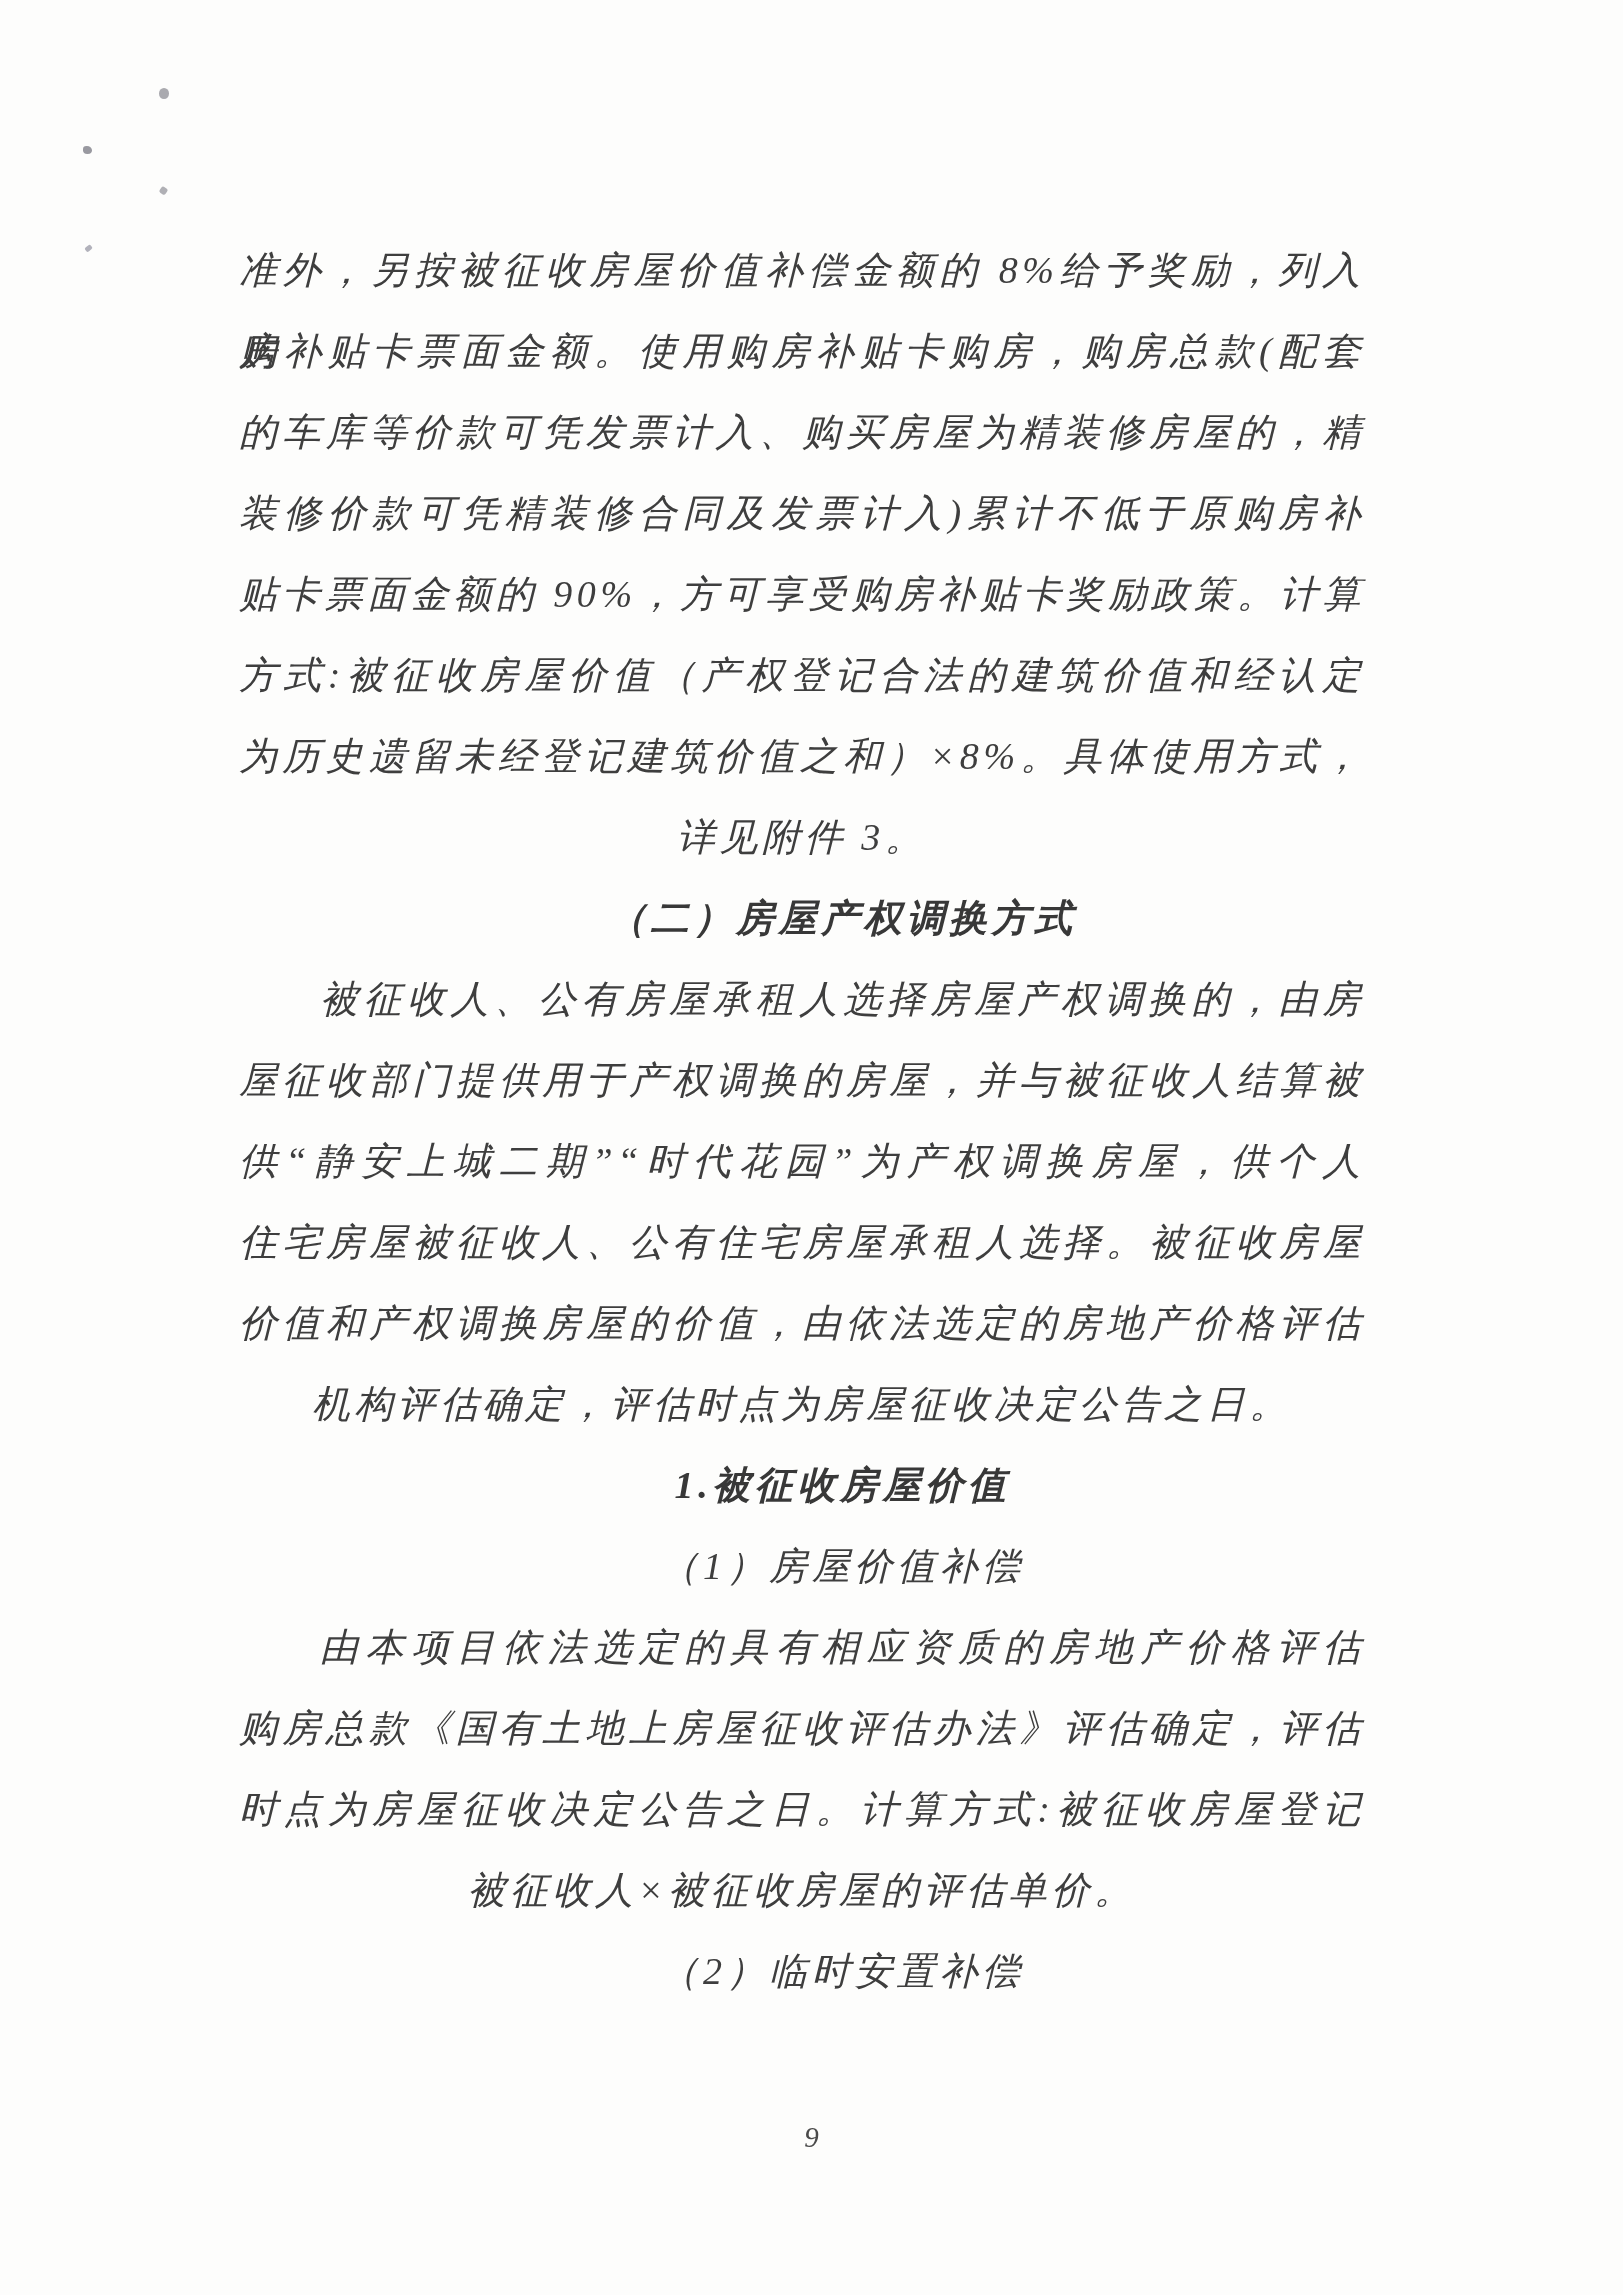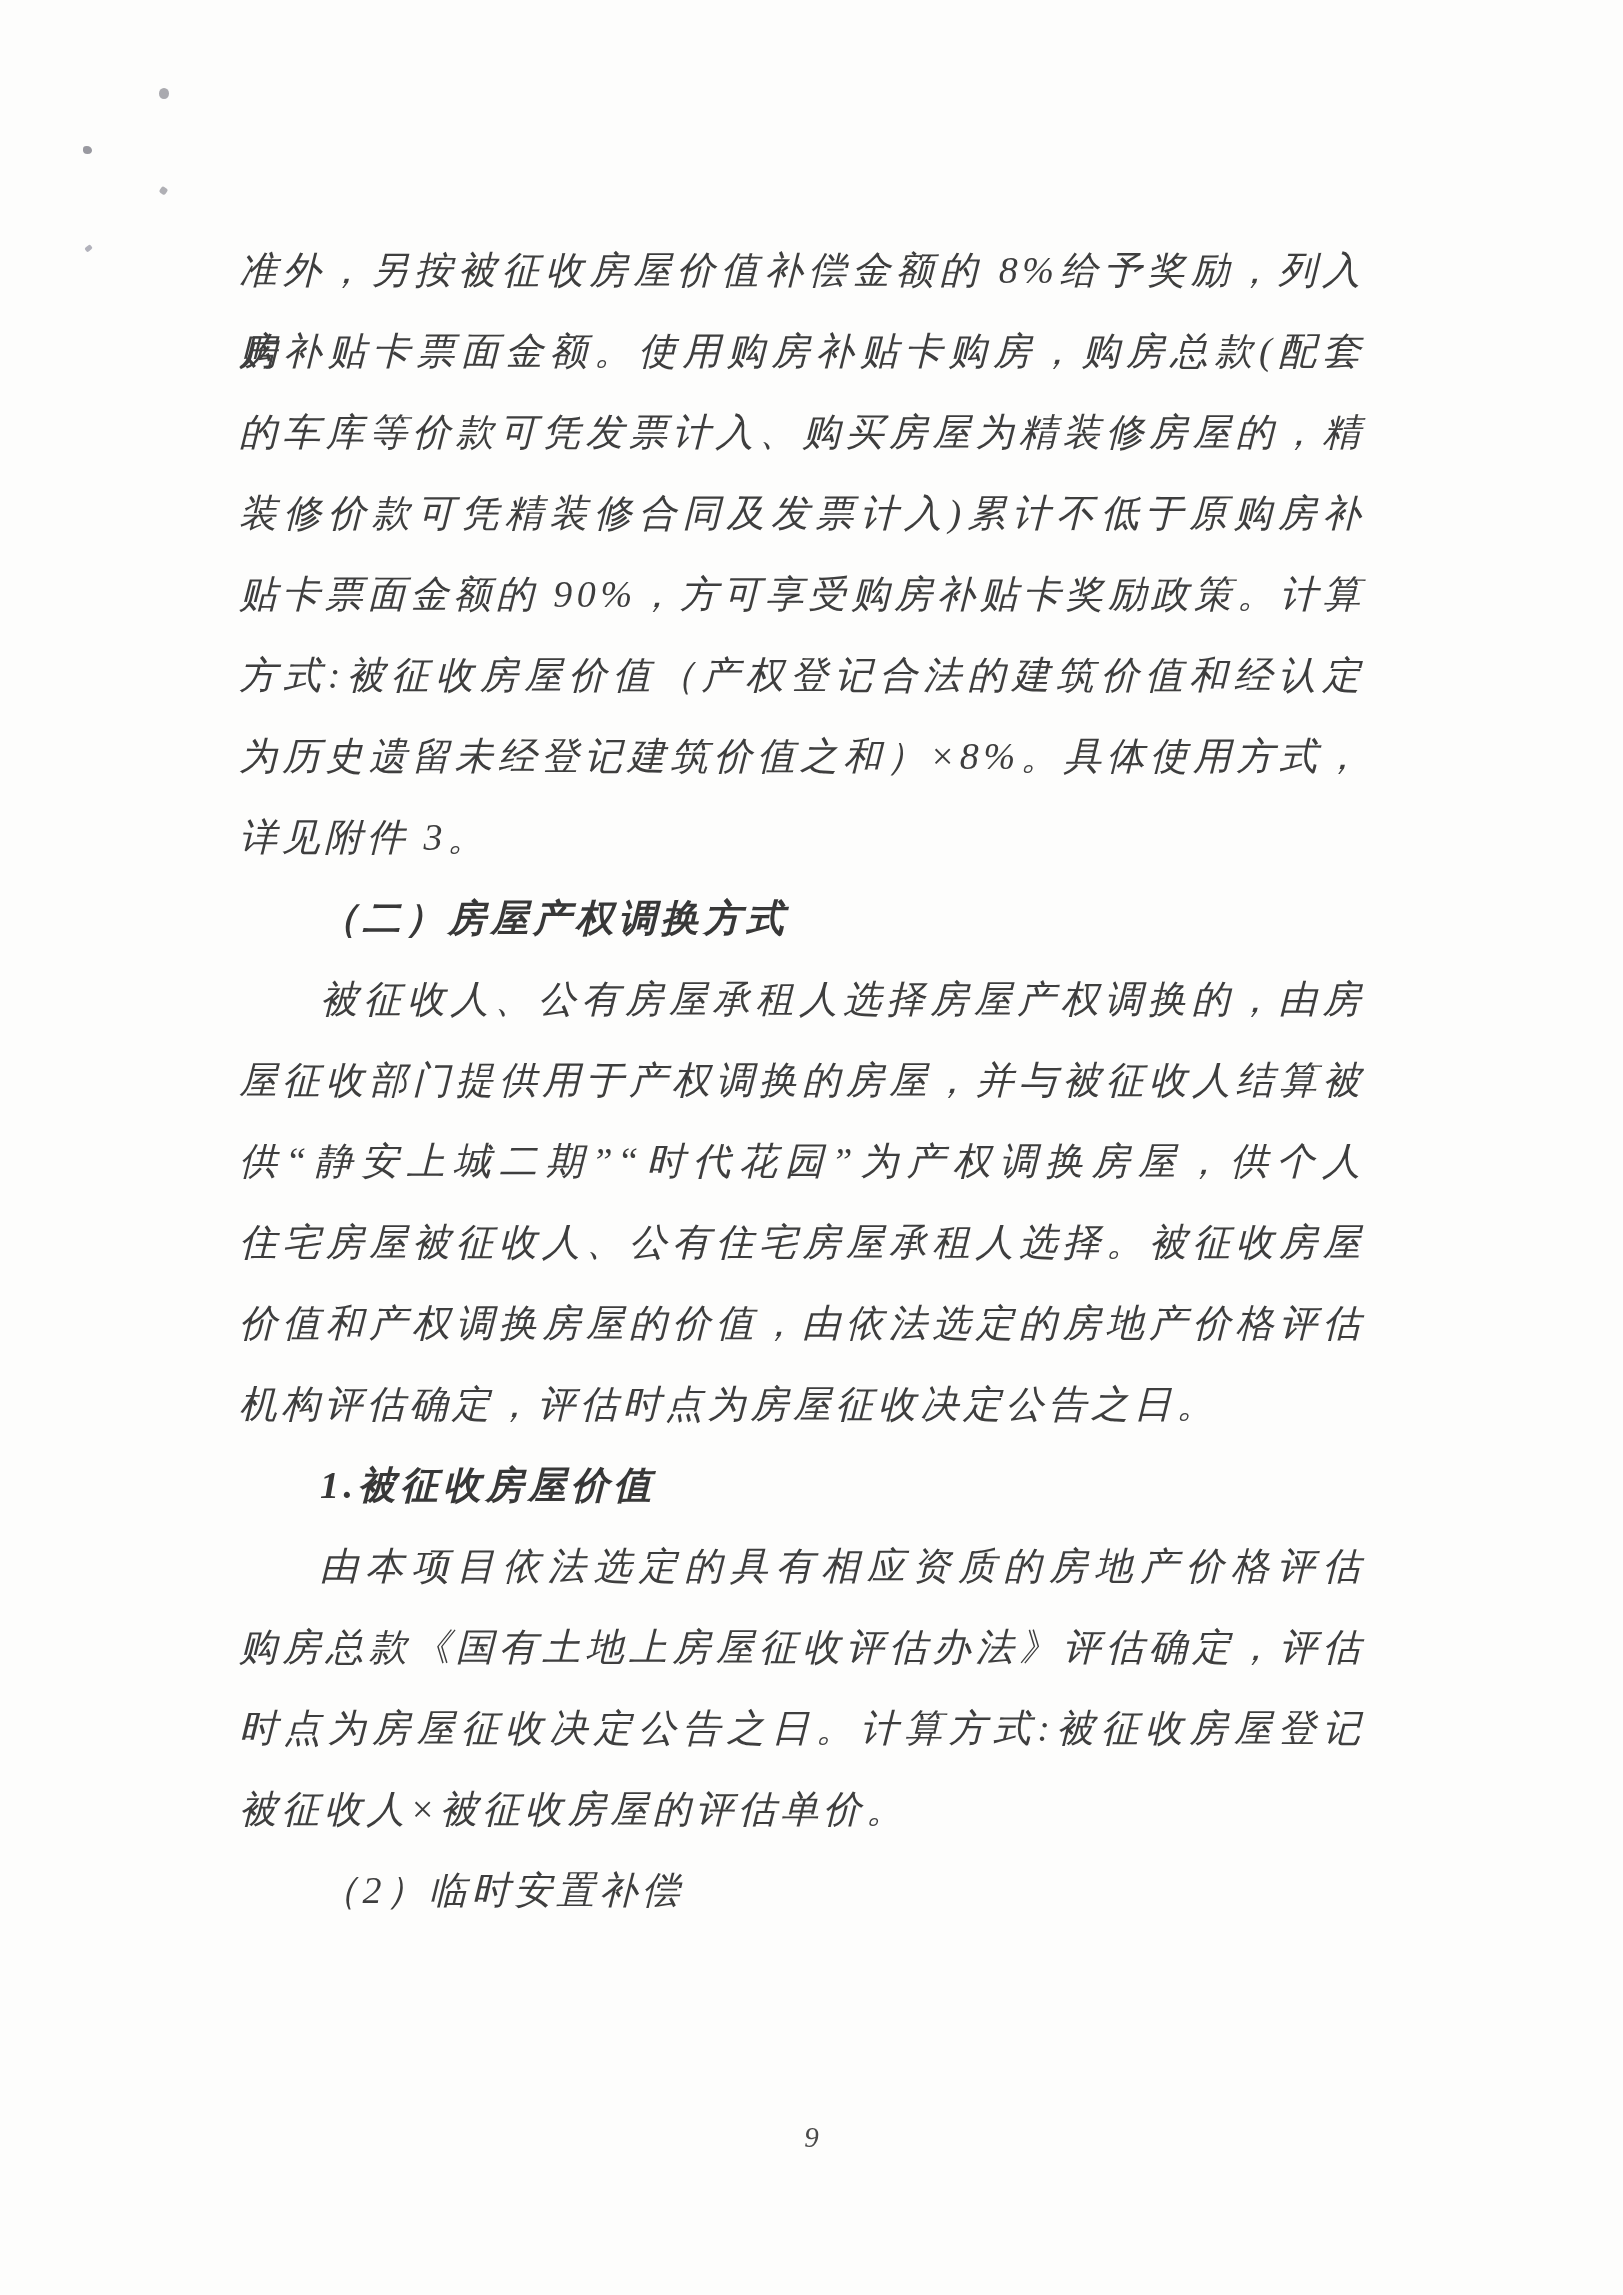--- a/index.html
+++ b/index.html
@@ -23,21 +23,21 @@
     left: 239px;
     top: 230px;
     width: 1126px;
   }
   .line {
     height: 81px;
     line-height: 81px;
     font-size: 38px;
     letter-spacing: 4.6px;
     white-space: normal;
-    text-align: left;
+    text-align: center;
   }
   .j {
     text-align: justify;
     text-align-last: justify;
   }
   .ind {
     text-indent: 81px;
   }
   .b {
     font-weight: bold;
@@ -83,20 +83,21 @@
     <div class="line j">为历史遗留未经登记建筑价值之和）×8%。具体使用方式，</div>
     <div class="line">详见附件 3。</div>
     <div class="line ind b">（二）房屋产权调换方式</div>
     <div class="line ind j">被征收人、公有房屋承租人选择房屋产权调换的，由房</div>
     <div class="line j">屋征收部门提供用于产权调换的房屋，并与被征收人结算被</div>
     <div class="line j">供“静安上城二期”“时代花园”为产权调换房屋，供个人</div>
     <div class="line j">住宅房屋被征收人、公有住宅房屋承租人选择。被征收房屋</div>
     <div class="line j">价值和产权调换房屋的价值，由依法选定的房地产价格评估</div>
     <div class="line">机构评估确定，评估时点为房屋征收决定公告之日。</div>
     <div class="line ind b">1.被征收房屋价值</div>
+    <div class="line ind">（1）房屋价值补偿</div>
     <div class="line ind j">由本项目依法选定的具有相应资质的房地产价格评估</div>
     <div class="line j">购房总款《国有土地上房屋征收评估办法》评估确定，评估</div>
     <div class="line j">时点为房屋征收决定公告之日。计算方式:被征收房屋登记</div>
     <div class="line">被征收人×被征收房屋的评估单价。</div>
     <div class="line ind">（2）临时安置补偿</div>
   </div>
 
   <div class="pagenum">9</div>
 </div>
 

